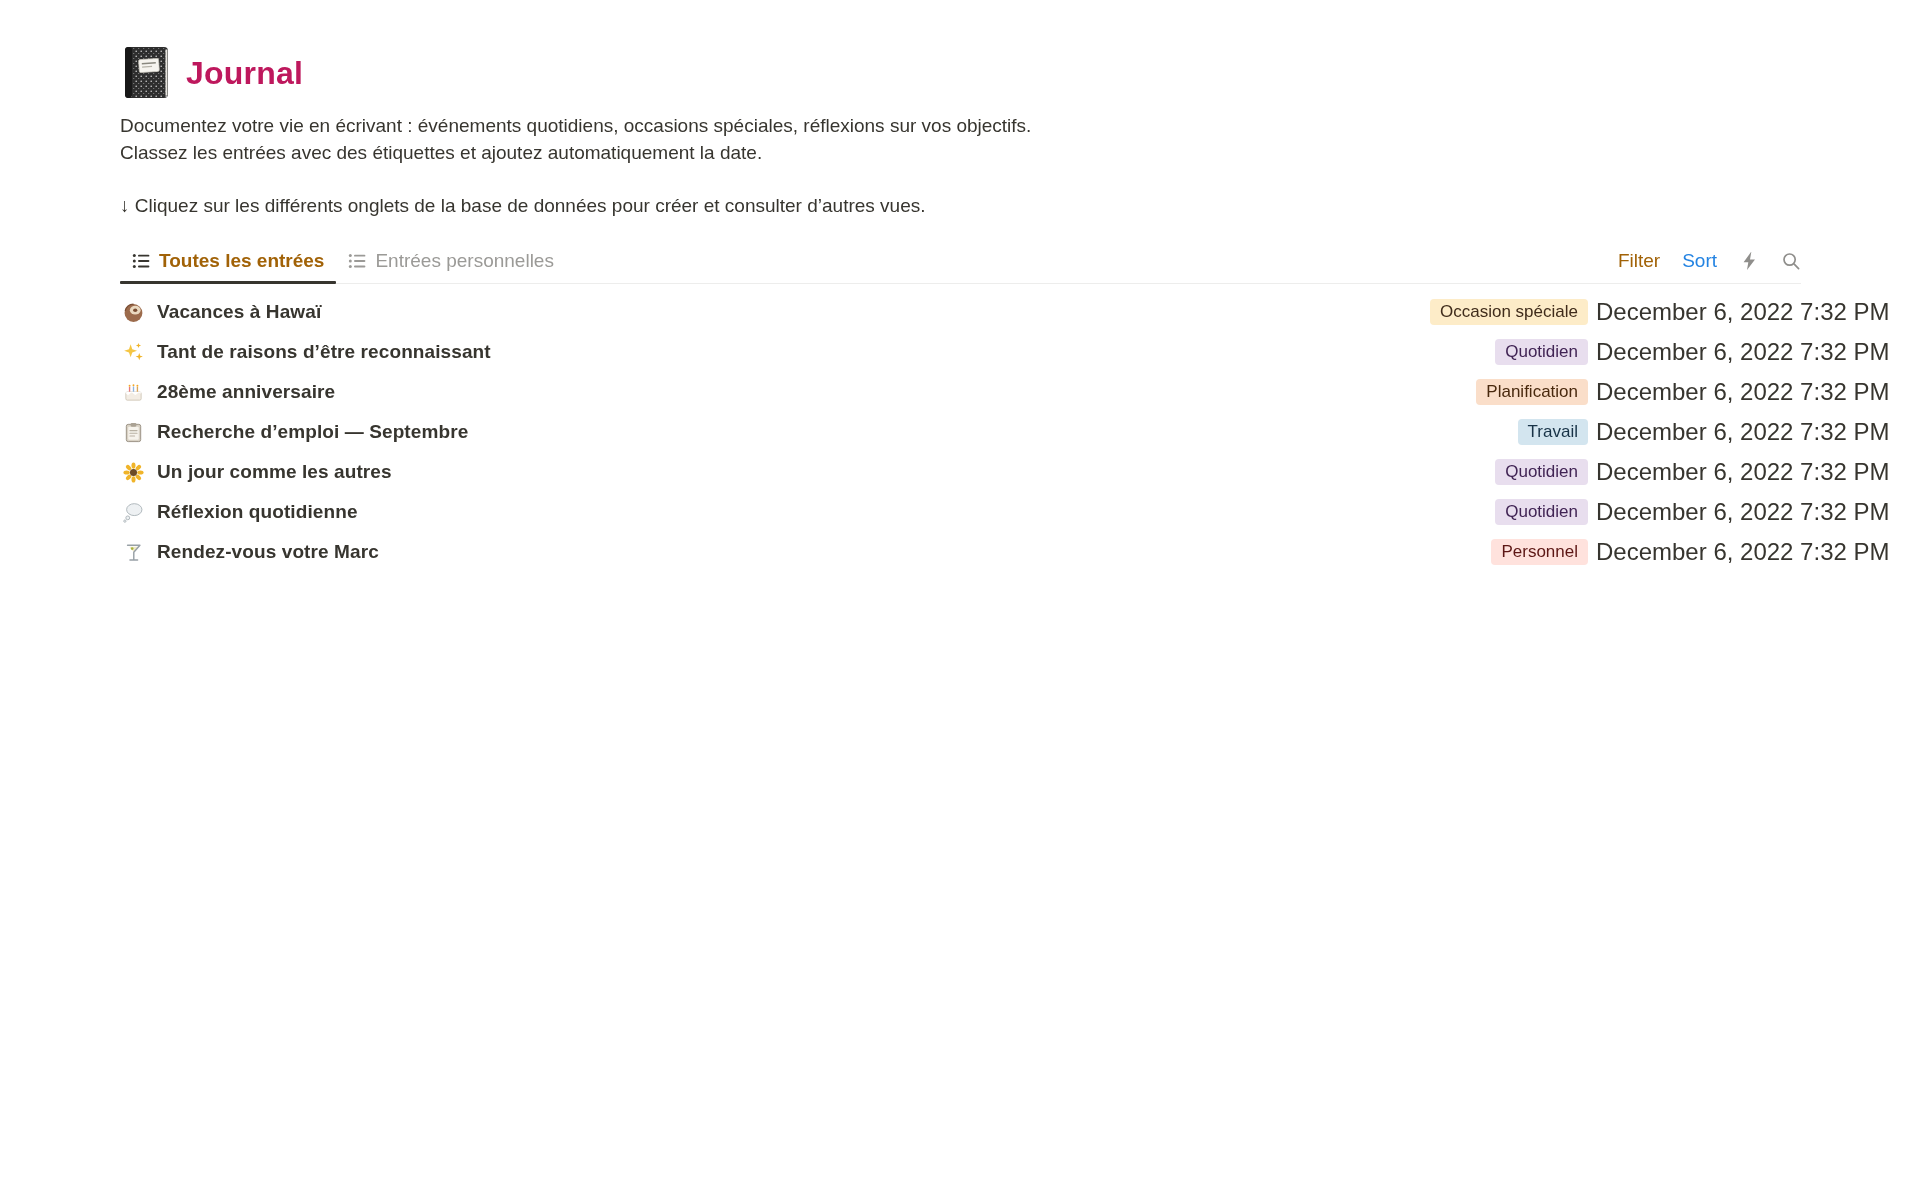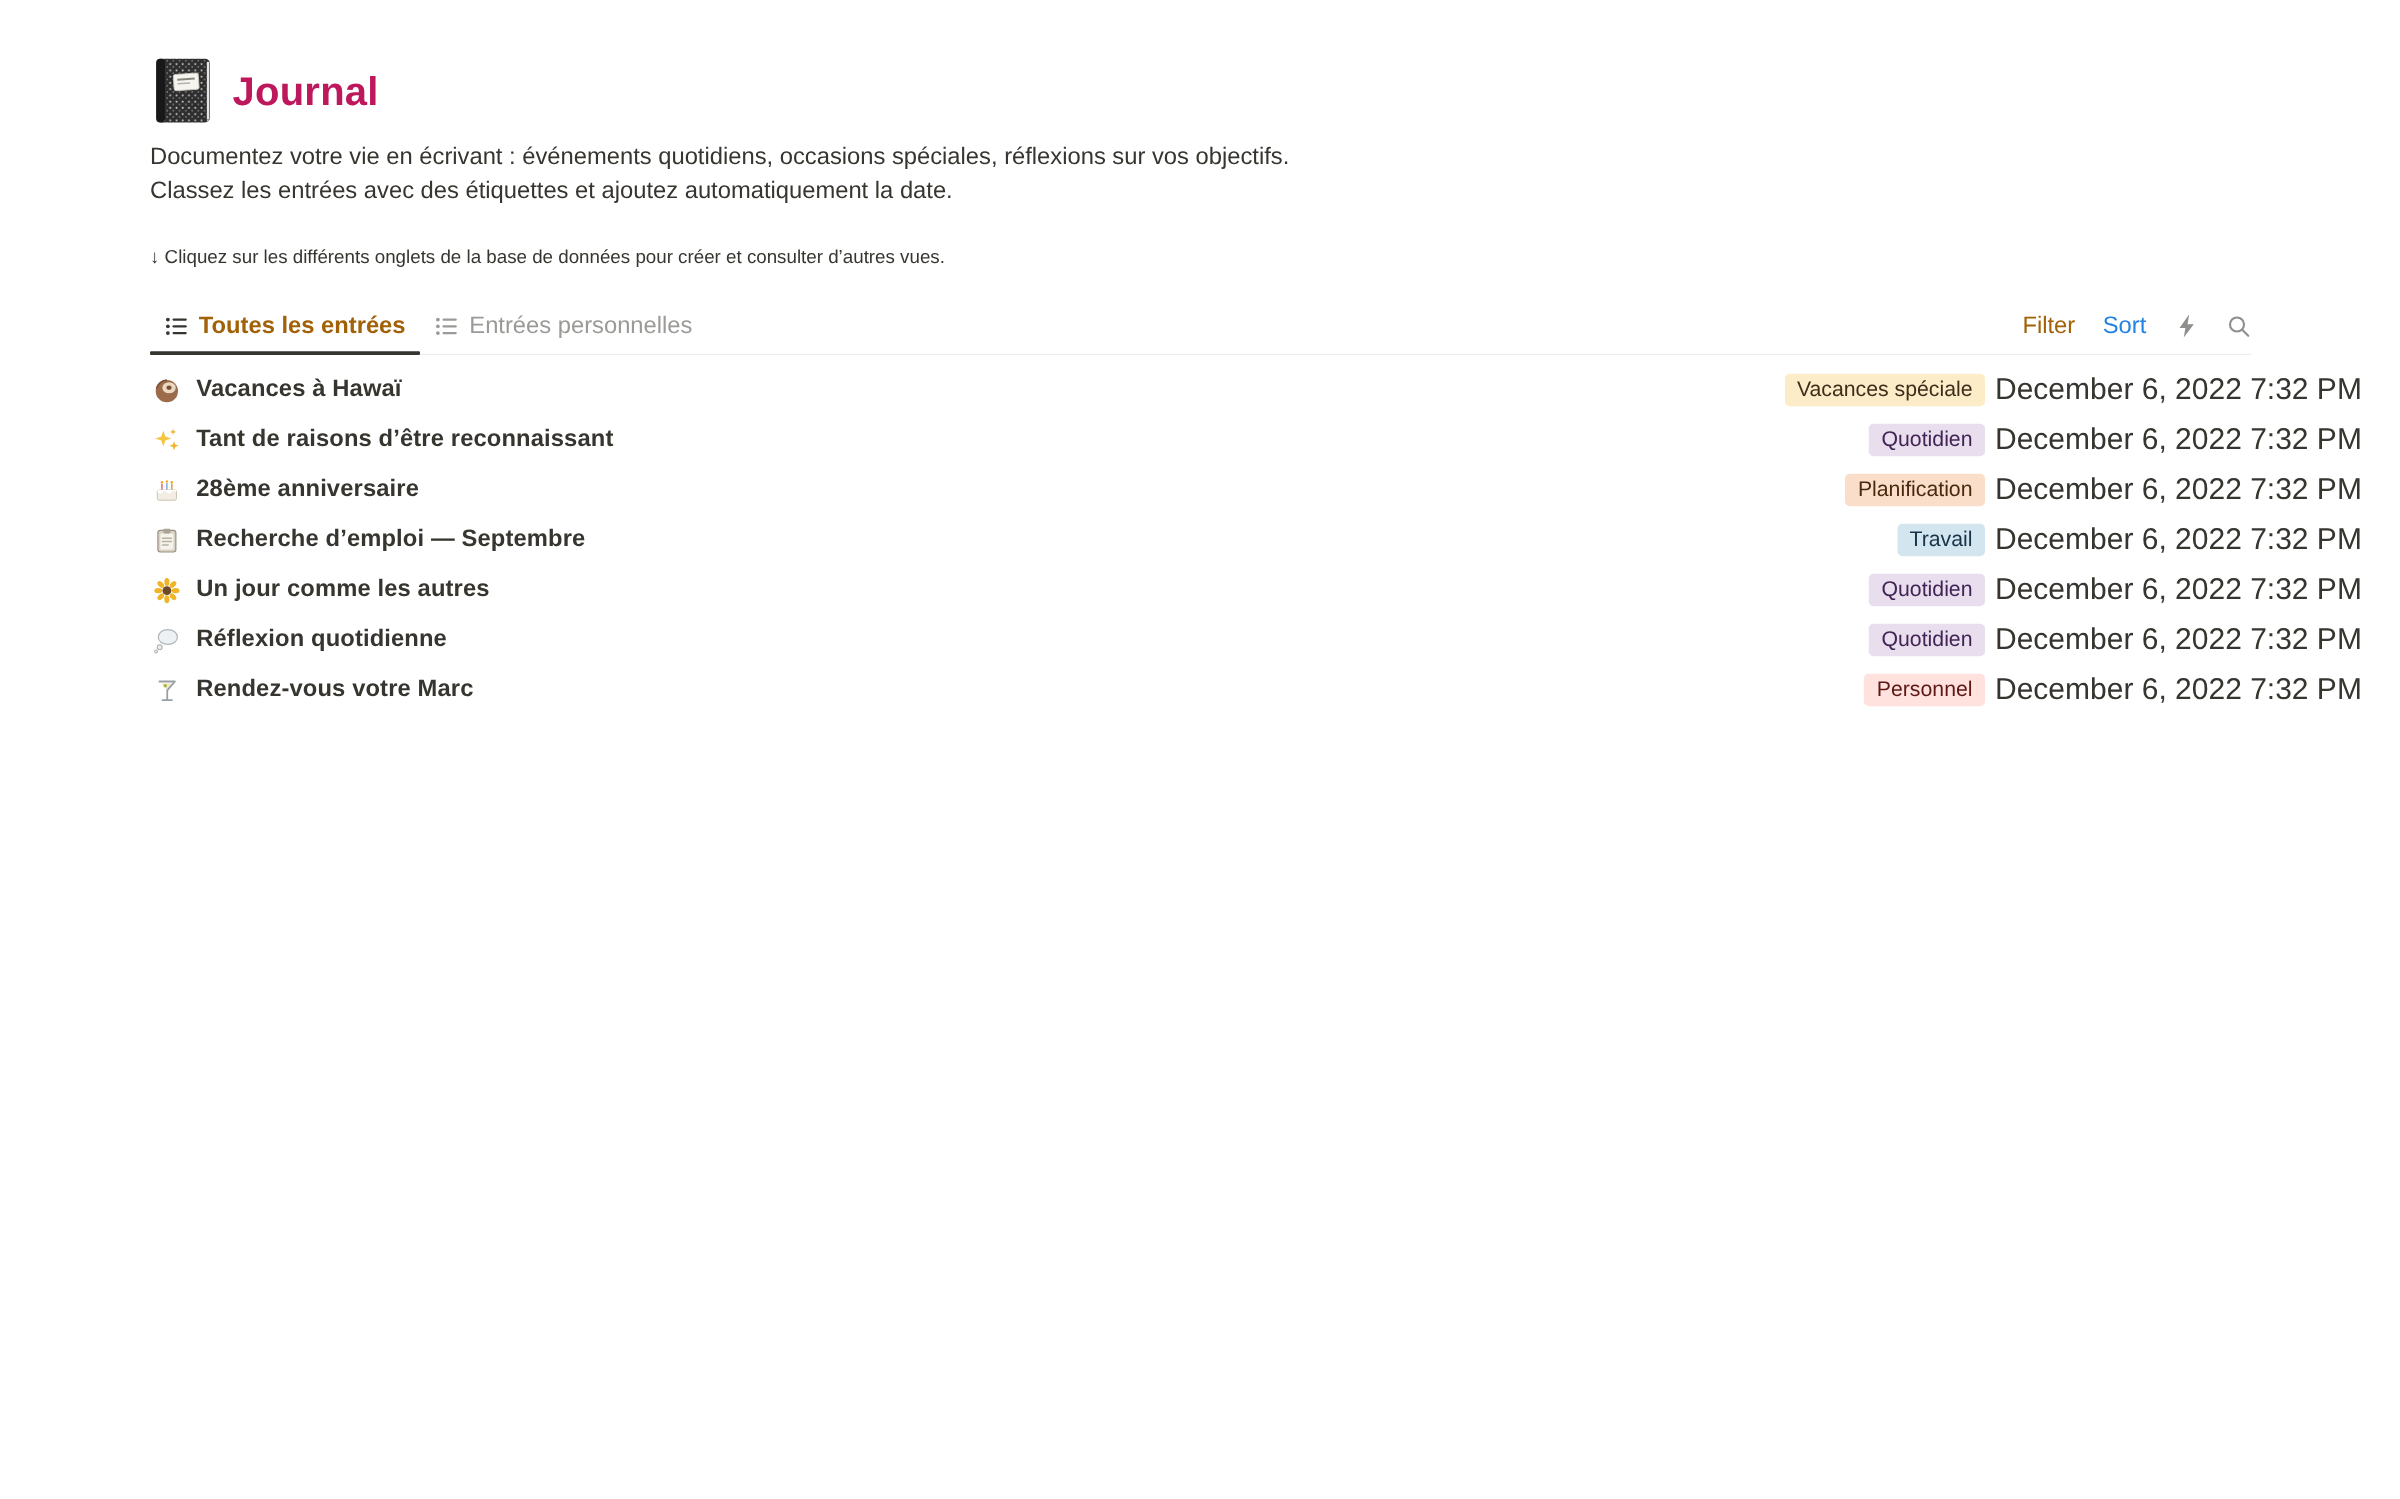--- a/index.html
+++ b/index.html
@@ -10,21 +10,21 @@
     -webkit-font-smoothing:antialiased;
   }
   .page{padding:44px 119px 0 120px;}
 
   
   .title-row{display:flex;align-items:center;gap:14px;height:58px;margin-bottom:10px;}
   .page-icon{width:52px;height:56px;cursor:pointer;}
   .page-icon svg{width:52px;height:56px;display:block;}
   h1.page-title{font-size:32px;font-weight:700;margin:0;letter-spacing:.2px;color:#be185d;}
   .description{font-size:19px;line-height:27px;color:#37352f;}
-  .hint{font-size:15px;line-height:27px;margin-top:26px;color:#37352f;}
+  .hint{font-size:19px;line-height:27px;margin-top:26px;color:#37352f;}
 
   
   .tabbar{margin-top:20px;display:flex;align-items:center;height:44px;border-bottom:1px solid #ededec;}
   .tab{display:flex;align-items:center;gap:9px;padding:0 12px;height:100%;position:relative;
        font-size:19px;color:#9b9a97;cursor:pointer;white-space:nowrap;}
   .tab svg{width:18px;height:18px;display:block;color:#9b9a97;}
   .tab.active{color:#a16207;font-weight:600;}
   .tab.active svg{color:#37352f;}
   .tab.active::after{content:"";position:absolute;left:0;right:0;bottom:-1px;height:3px;
        background:#37352f;border-radius:1px;}
@@ -131,21 +131,21 @@
     <span class="row-icon">
           <svg viewBox="0 0 24 24" xmlns="http://www.w3.org/2000/svg">
             <circle cx="12" cy="12.5" r="9.3" fill="#9c6b4c"></circle>
             <path d="M3.3 10.3A9.3 9.3 0 0 1 12 3.2" stroke="#7a4e33" stroke-width="1.2" fill="none"></path>
             <ellipse cx="13.8" cy="9.6" rx="5.6" ry="4.6" fill="#ead9c0"></ellipse>
             <ellipse cx="13.8" cy="9.6" rx="2.2" ry="1.8" fill="#7a4e33"></ellipse>
           </svg>
         </span>
     <span class="row-title">Vacances à Hawaï</span>
     <span class="row-right">
-      <span class="tag" style="background: rgb(253, 236, 200); color: rgb(64, 44, 27);">Vacances spéciale</span>
+      <span class="tag" style="background: rgb(253, 236, 200); color: rgb(64, 44, 27);">Occasion spéciale</span>
       <span class="date">December 6, 2022 7:32 PM</span>
     </span>
   </div>
 
   <div class="row">
     <span class="row-icon">
           <svg viewBox="0 0 24 24" xmlns="http://www.w3.org/2000/svg">
             <path d="M9 3.5l1.7 5 5 1.7-5 1.7-1.7 5-1.7-5-5-1.7 5-1.7z" fill="#f5c644"></path>
             <path d="M18 12.5l1 2.8 2.8 1-2.8 1-1 2.8-1-2.8-2.8-1 2.8-1z" fill="#f0b429"></path>
             <path d="M17.2 2l.7 2 2 .7-2 .7-.7 2-.7-2-2-.7 2-.7z" fill="#f0b429"></path>

